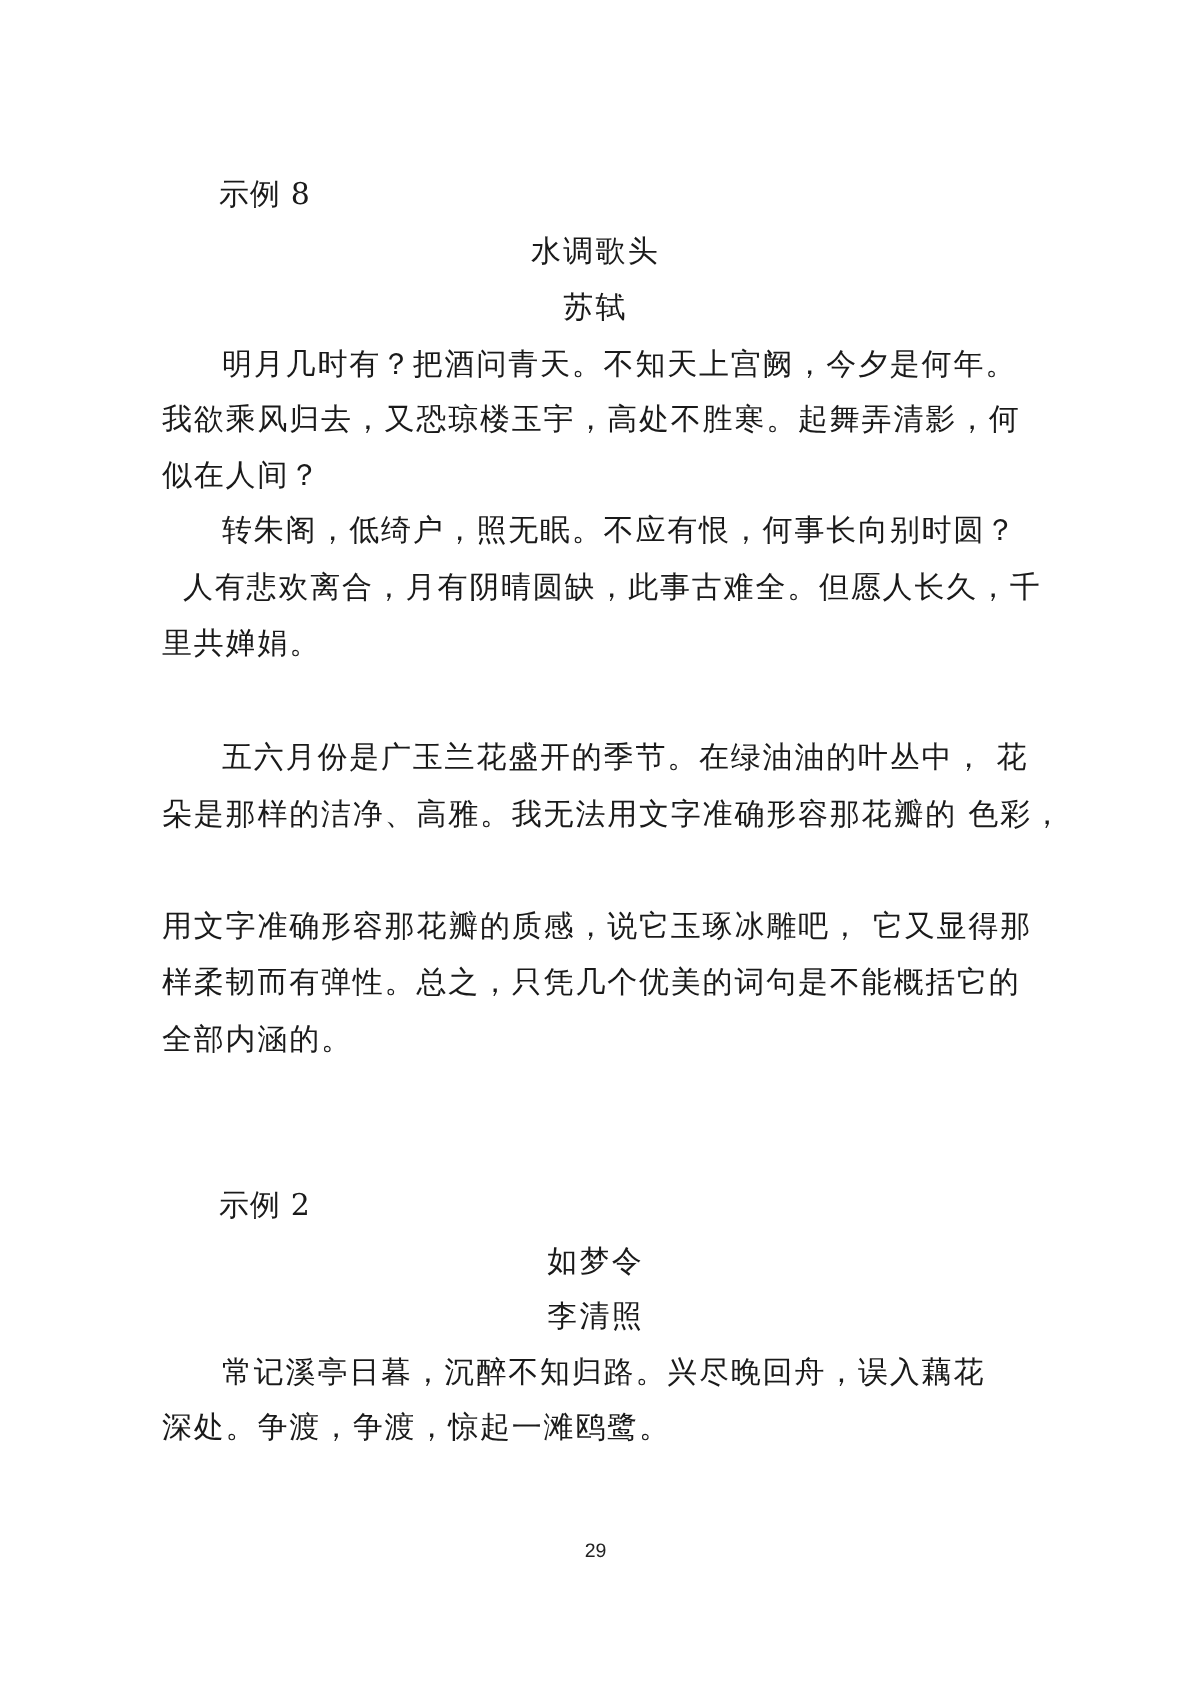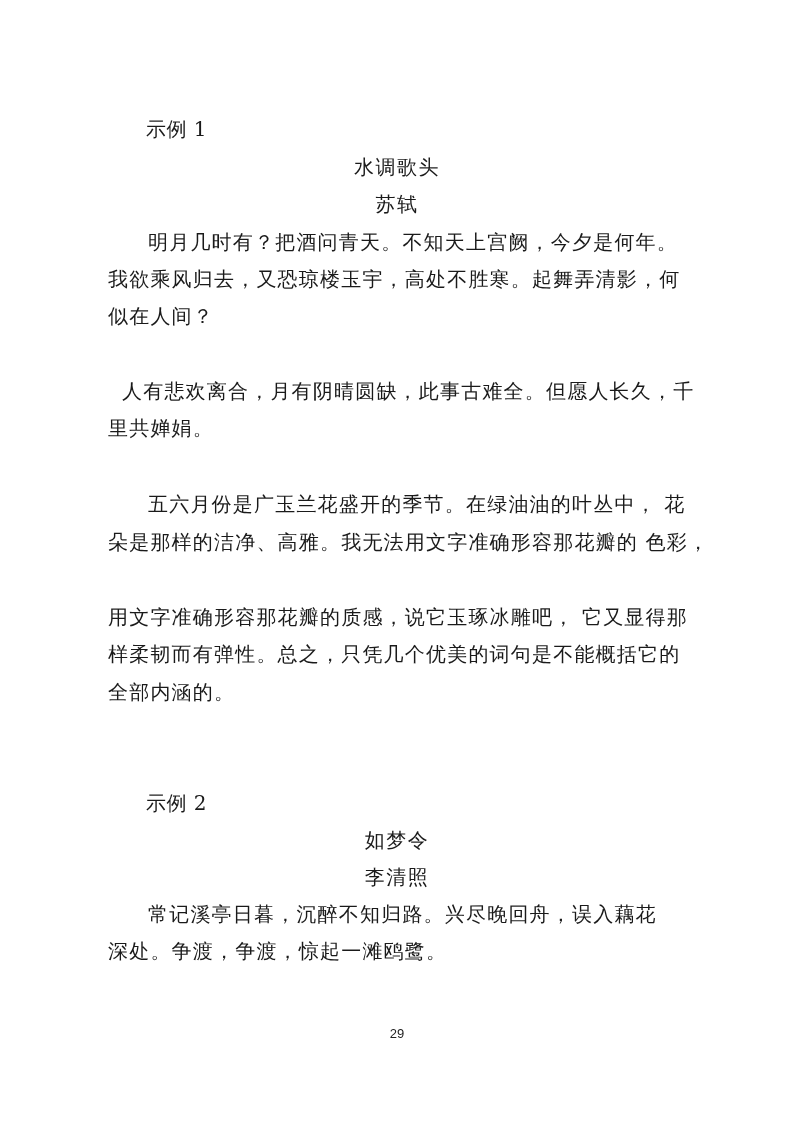--- a/index.html
+++ b/index.html
@@ -57,27 +57,28 @@
       font-family: "Liberation Sans", sans-serif;
       font-size: 13px;
       color: #222;
     }
   </style>
 </head>
 <body>
 
 <div class="page">
 
-  <div class="line label" style="top:117px;">示例 1</div>
+  <div class="line label" style="top:117px;">示例 8</div>
   <div class="line center" style="top:155px;">水调歌头</div>
   <div class="line center" style="top:192px;">苏轼</div>
 
   <div class="line indent" style="top:230px;">明月几时有？把酒问青天。不知天上宫阙，今夕是何年。</div>
   <div class="line" style="top:267px;">我欲乘风归去，又恐琼楼玉宇，高处不胜寒。起舞弄清影，何</div>
   <div class="line" style="top:304px;">似在人间？</div>
+  <div class="line indent" style="top:341px;">转朱阁，低绮户，照无眠。不应有恨，何事长向别时圆？</div>
   <div class="line" style="top:379px;margin-left:14px;">人有悲欢离合，月有阴晴圆缺，此事古难全。但愿人长久，千</div>
   <div class="line" style="top:416px;">里共婵娟。</div>
 
   <div class="line indent" style="top:492px;">五六月份是广玉兰花盛开的季节。在绿油油的叶丛中， 花</div>
   <div class="line" style="top:530px;">朵是那样的洁净、高雅。我无法用文字准确形容那花瓣的 色彩，</div>
   <div class="line" style="top:605px;">用文字准确形容那花瓣的质感，说它玉琢冰雕吧， 它又显得那</div>
   <div class="line" style="top:642px;">样柔韧而有弹性。总之，只凭几个优美的词句是不能概括它的</div>
   <div class="line" style="top:680px;">全部内涵的。</div>
 
   <div class="line label" style="top:791px;">示例 2</div>

